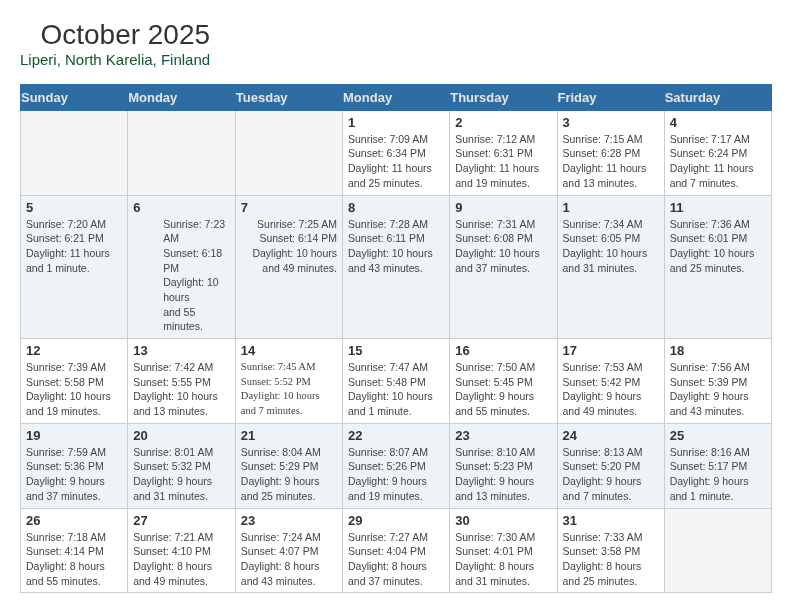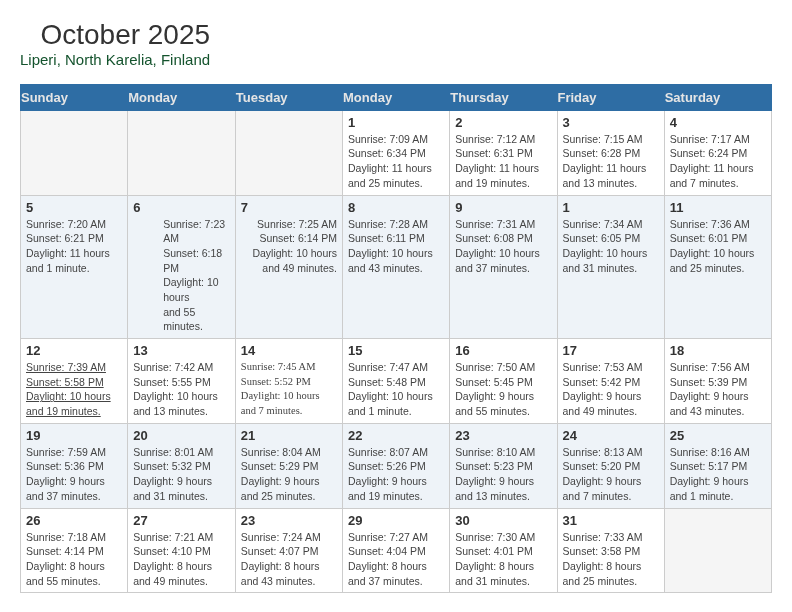--- a/index.html
+++ b/index.html
@@ -197,21 +197,21 @@
           <div class="day-num">11</div>
           <div class="day-info" style="white-space: pre-line;">Sunrise: 7:36 AM
 Sunset: 6:01 PM
 Daylight: 10 hours
 and 25 minutes.</div>
         </td>
       </tr>
       <tr>
         <td>
           <div class="day-num">12</div>
-          <div class="day-info" style="white-space: pre-line; text-decoration: underline;">Sunrise: 7:39 AM
+          <div class="day-info" style="white-space: pre-line;">Sunrise: 7:39 AM
 Sunset: 5:58 PM
 Daylight: 10 hours
 and 19 minutes.</div>
         </td>
         <td>
           <div class="day-num">13</div>
           <div class="day-info" style="white-space: pre-line;">Sunrise: 7:42 AM
 Sunset: 5:55 PM
 Daylight: 10 hours
 and 13 minutes.</div>

